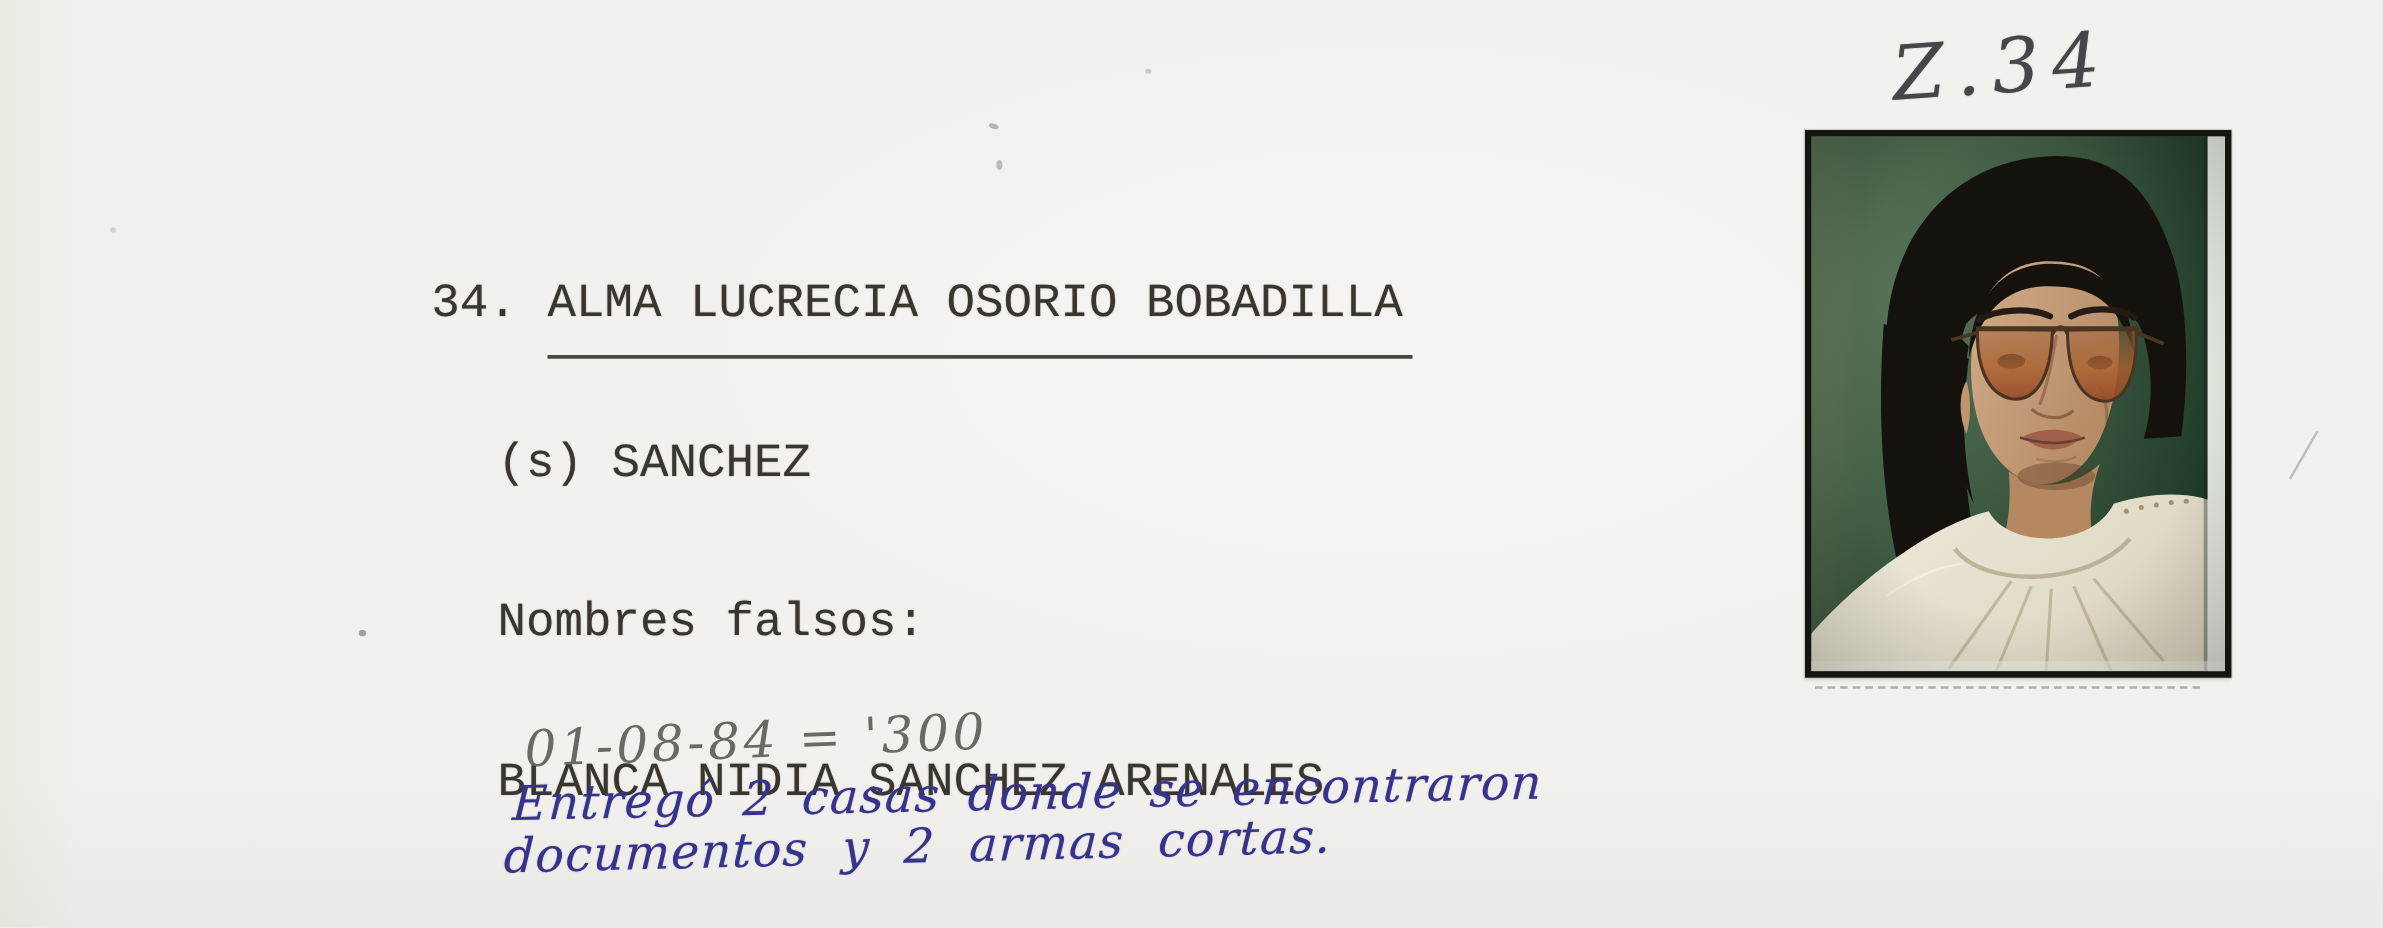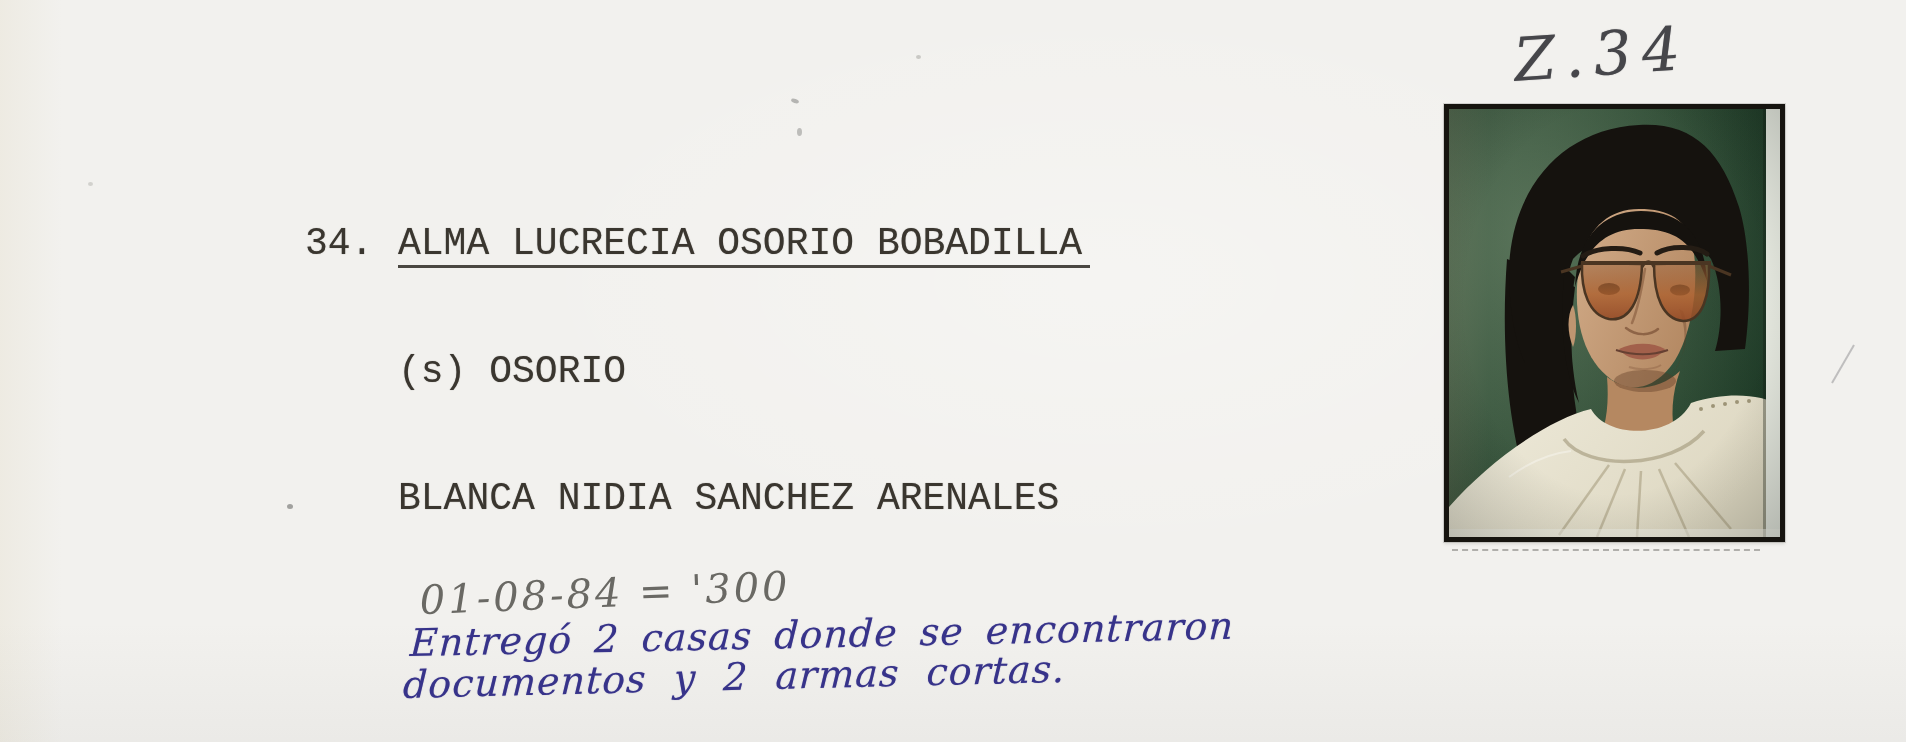--- a/index.html
+++ b/index.html
@@ -26,24 +26,24 @@
   
   .typed{
     position:absolute;left:305px;top:138px;
     font-family:"Liberation Mono","DejaVu Sans Mono",monospace;
     font-size:38px;line-height:42.5px;color:#3a362f;
     text-shadow:0 0 1px rgba(58,54,47,.5);
     white-space:pre;
   }
   .t-line{padding-left:93px;}
   .t-first{padding-left:0;}
-  .entry-num{display:inline-block;width:93px;}
+  .entry-num{display:inline-block;width:93px;margin-left:40px;}
   .subject-name{
     border-bottom:3.5px solid rgba(50,47,41,.88);
-    padding-bottom:0;padding-right:8px;margin-top:31px;
+    padding-bottom:19px;padding-right:8px;margin-top:31px;
   }
 
   
   .hand{
     position:absolute;font-family:"DejaVu Serif",serif;font-style:italic;
     white-space:pre;line-height:1;
   }
   .pencil-note{
     left:419px;top:580px;font-size:40px;color:#6a6964;
     letter-spacing:3px;transform:rotate(-2.2deg);transform-origin:left top;
@@ -88,21 +88,22 @@
 <body>
 
 <div class="page">
 
   <div class="band-left"></div>
   <div class="sheen"></div>
   <div class="bottom-tint"></div>
 
   <div class="typed">
     <div class="t-line t-first"><span class="entry-num">34.</span><span class="subject-name">ALMA LUCRECIA OSORIO BOBADILLA</span></div>
-    <div class="t-line">(s) OSORIO</div>
+    <div class="t-line">(s) SANCHEZ</div>
+    <div class="t-line">Nombres falsos:</div>
     <div class="t-line">BLANCA NIDIA SANCHEZ ARENALES</div>
     
     
     
     
     
   </div>
 
   <div class="hand pencil-note">01-08-84 = '300</div>
   <div class="hand ink ink1">Entregó 2 casas donde se encontraron</div>

